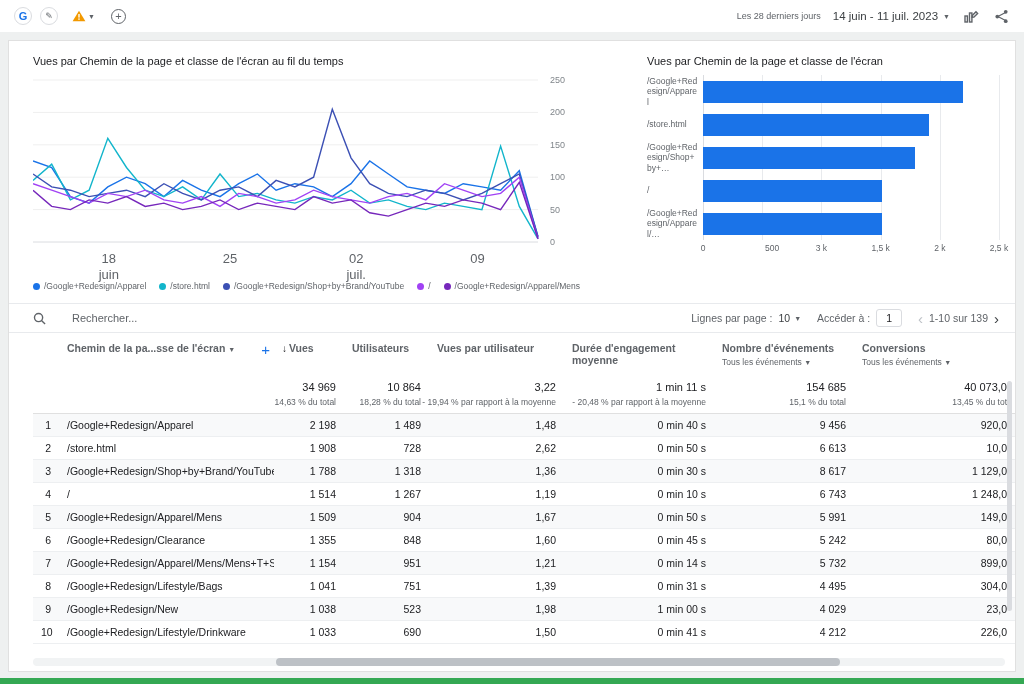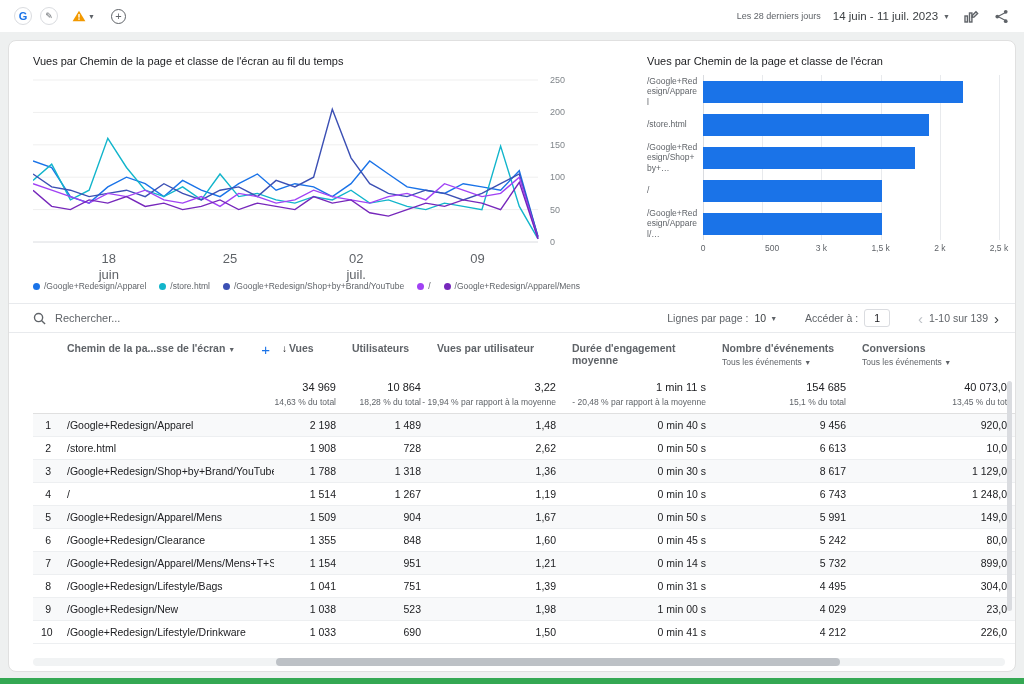--- a/index.html
+++ b/index.html
@@ -34,21 +34,21 @@
   }
   .tb-right { display:flex; align-items:center; gap:12px; }
   .days-label { font-size:9px; color:#5f6368; }
   .date-range { display:flex; align-items:center; gap:5px; background:none; border:none;
     font-family:inherit; font-size:11.5px; color:#3c4043; cursor:pointer; }
   .tb-icon { width:18px; height:18px; display:flex; align-items:center; justify-content:center; cursor:pointer; }
 
   
   .card {
     position:absolute; top:40px; left:8px; width:1008px; height:632px;
-    background:#fff; border:1px solid #e0e0e0; border-radius:8px; overflow:hidden;
+    background:#fff; border:1px solid #e0e0e0; border-radius:0; overflow:hidden;
   }
   .charts { display:flex; padding:14px 16px 0 24px; }
   .panel-title { font-size:11px; font-weight:400; color:#202124; margin-bottom:8px; }
   .line-panel { width:545px; }
   .line-svg { width:545px; height:174px; display:block; }
   .ytick { font-size:9px; fill:#80868b; }
   .xlabels { position:relative; width:505px; height:24px; margin-top:2px; }
   .xtick { position:absolute; transform:translateX(-50%); text-align:center;
     font-size:13px; color:#5f6368; line-height:1.25; }
   .legend { display:flex; align-items:center; gap:13px; margin-top:6px; flex-wrap:nowrap; }
@@ -67,24 +67,24 @@
   .bar { height:100%; }
   .bar-xaxis { position:relative; height:14px; margin-left:56px; margin-top:3px; }
   .btick { position:absolute; transform:translateX(-50%); font-size:8.5px; color:#5f6368; white-space:nowrap; }
 
   
   .toolbar {
     display:flex; align-items:center; justify-content:space-between;
     border-top:1px solid #e8eaed; border-bottom:1px solid #e8eaed;
     height:30px; padding:0 16px 0 24px; margin-top:12px;
   }
-  .search { display:flex; align-items:center; gap:9px; flex:1; }
+  .search { display:flex; align-items:center; gap:26px; flex:1; }
   .search input { border:none; outline:none; font-family:inherit; font-size:11px; color:#3c4043; width:220px; }
   .search input::placeholder { color:#5f6368; }
-  .pager { display:flex; align-items:center; gap:28px; font-size:10.5px; color:#5f6368; }
+  .pager { display:flex; align-items:center; gap:16px; font-size:10.5px; color:#5f6368; }
   .pager-group { display:flex; align-items:center; gap:6px; }
   .select-val { display:flex; align-items:center; gap:4px; color:#3c4043; cursor:pointer; }
   .goto-box { border:1px solid #dadce0; border-radius:3px; padding:2px 9px; color:#202124; cursor:text; }
   .chev { font-size:15px; line-height:1; cursor:pointer; color:#3c4043; }
   .chev.disabled { color:#bdc1c6; }
 
   
   .table-wrap { width:984px; margin-left:24px; overflow:hidden; }
   table { border-collapse:collapse; table-layout:fixed; width:1026px; }
   th, td { padding:0 8px; }

